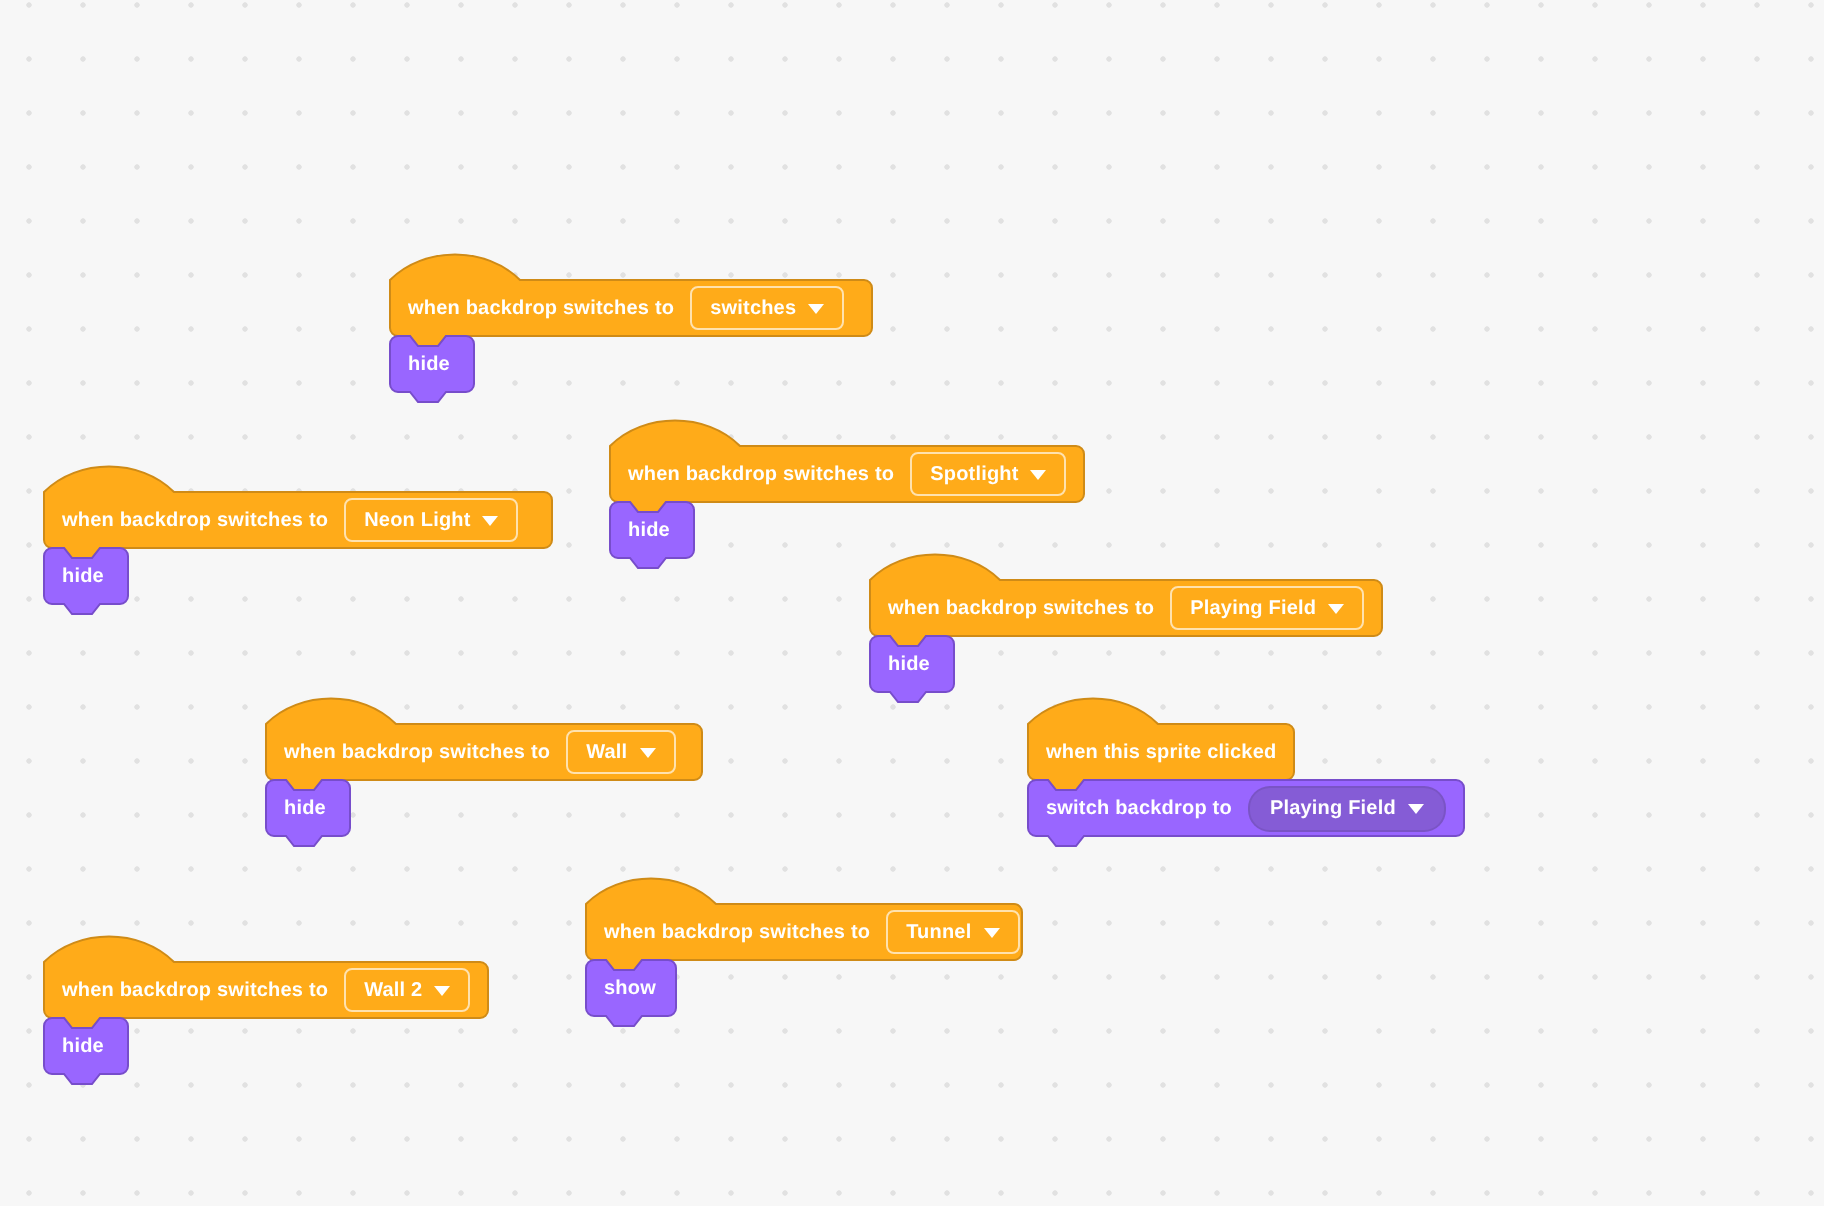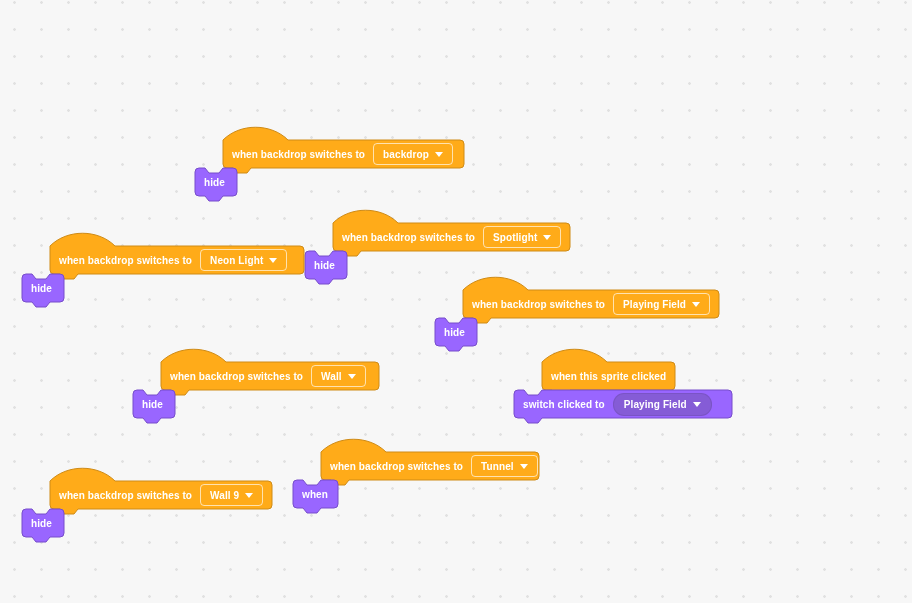--- a/index.html
+++ b/index.html
@@ -9,21 +9,21 @@
     background-image:radial-gradient(circle, var(--workspace-dot,#E1E1E1) 1.2px, transparent 1.5px);
     background-size:27px 27px;
     background-position:1px 16px;
     font-family:"Liberation Sans",sans-serif;
   }
   .script{position:absolute;}
   .block{position:relative;width:max-content;}
   .block > svg{display:block;overflow:visible;}
   .events path{fill:var(--events-fill,#FFAB19);stroke:var(--events-stroke,#CF8B17);stroke-width:1;}
   .looks  path{fill:var(--looks-fill,#9966FF);stroke:var(--looks-stroke,#774DCB);stroke-width:1;}
-  .hat{height:41px;margin-left:28px;}
+  .hat{height:41px;}
   .stack{height:28px;}
   .content{
     position:absolute;left:0;height:28px;width:max-content;
     display:flex;align-items:center;gap:8px;padding:0 9px;
     white-space:nowrap;color:var(--label-text,#fff);
     font-size:10px;font-weight:600;letter-spacing:.1px;
   }
   .hat .content{top:13px;}
   .stack .content{top:0;text-align:center;}
   .dd{
@@ -45,21 +45,21 @@
 <body>
 
 <div class="script" style="left:195px;top:127px;">
   <div class="block hat events">
     <svg width="241" height="41">
         <path d="M 0 13 c 17 -17 48 -17 65 0 L 237 13 a 4 4 0 0 1 4 4 L 241 37 a 4 4 0 0 1 -4 4 L 28 41 l -4 5 l -10 0 l -4 -5 L 4 41 a 4 4 0 0 1 -4 -4 Z"></path>
       </svg>
     <div class="content">
       <span>when backdrop switches to</span>
       <span class="dd">
-        <span>backdrop</span>
+        <span>switches</span>
         <i class="caret"></i>
       </span>
     </div>
   </div>
   <div class="block stack looks">
     <svg width="42" height="28">
         <path d="M 4 0 L 10 0 l 4 5 l 10 0 l 4 -5 L 38 0 a 4 4 0 0 1 4 4 L 42 24 a 4 4 0 0 1 -4 4 L 28 28 l -4 5 l -10 0 l -4 -5 L 4 28 a 4 4 0 0 1 -4 -4 L 0 4 a 4 4 0 0 1 4 -4 Z"></path>
       </svg>
     <div class="content">
         <span>hide</span>
@@ -166,21 +166,21 @@
       </svg>
     <div class="content">
       <span>when this sprite clicked</span>
     </div>
   </div>
   <div class="block stack looks">
     <svg width="218" height="28">
         <path d="M 4 0 L 10 0 l 4 5 l 10 0 l 4 -5 L 214 0 a 4 4 0 0 1 4 4 L 218 24 a 4 4 0 0 1 -4 4 L 28 28 l -4 5 l -10 0 l -4 -5 L 4 28 a 4 4 0 0 1 -4 -4 L 0 4 a 4 4 0 0 1 4 -4 Z"></path>
       </svg>
     <div class="content">
-      <span>switch clicked to</span>
+      <span>switch backdrop to</span>
       <span class="dd pill">
         <span>Playing Field</span>
         <i class="caret"></i>
       </span>
     </div>
   </div>
 </div>
 
 <div class="script" style="left:293px;top:439px;">
   <div class="block hat events">
@@ -193,34 +193,34 @@
         <span>Tunnel</span>
         <i class="caret"></i>
       </span>
     </div>
   </div>
   <div class="block stack looks">
     <svg width="45" height="28">
         <path d="M 4 0 L 10 0 l 4 5 l 10 0 l 4 -5 L 41 0 a 4 4 0 0 1 4 4 L 45 24 a 4 4 0 0 1 -4 4 L 28 28 l -4 5 l -10 0 l -4 -5 L 4 28 a 4 4 0 0 1 -4 -4 L 0 4 a 4 4 0 0 1 4 -4 Z"></path>
       </svg>
     <div class="content">
-        <span>when</span>
+        <span>show</span>
       </div>
   </div>
 </div>
 
 <div class="script" style="left:22px;top:468px;">
   <div class="block hat events">
     <svg width="222" height="41">
         <path d="M 0 13 c 17 -17 48 -17 65 0 L 218 13 a 4 4 0 0 1 4 4 L 222 37 a 4 4 0 0 1 -4 4 L 28 41 l -4 5 l -10 0 l -4 -5 L 4 41 a 4 4 0 0 1 -4 -4 Z"></path>
       </svg>
     <div class="content">
       <span>when backdrop switches to</span>
       <span class="dd">
-        <span>Wall 9</span>
+        <span>Wall 2</span>
         <i class="caret"></i>
       </span>
     </div>
   </div>
   <div class="block stack looks">
     <svg width="42" height="28">
         <path d="M 4 0 L 10 0 l 4 5 l 10 0 l 4 -5 L 38 0 a 4 4 0 0 1 4 4 L 42 24 a 4 4 0 0 1 -4 4 L 28 28 l -4 5 l -10 0 l -4 -5 L 4 28 a 4 4 0 0 1 -4 -4 L 0 4 a 4 4 0 0 1 4 -4 Z"></path>
       </svg>
     <div class="content">
         <span>hide</span>

